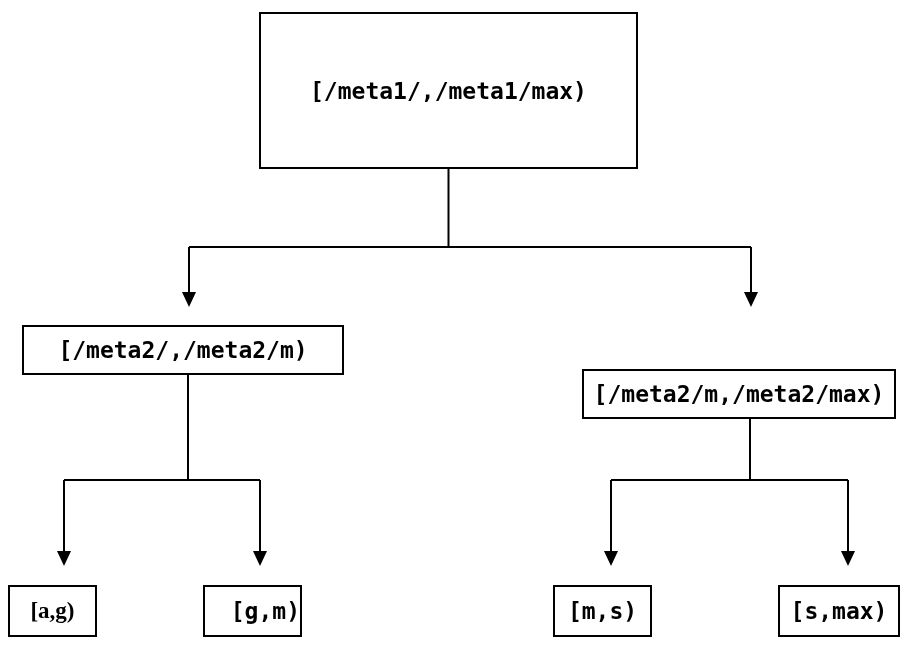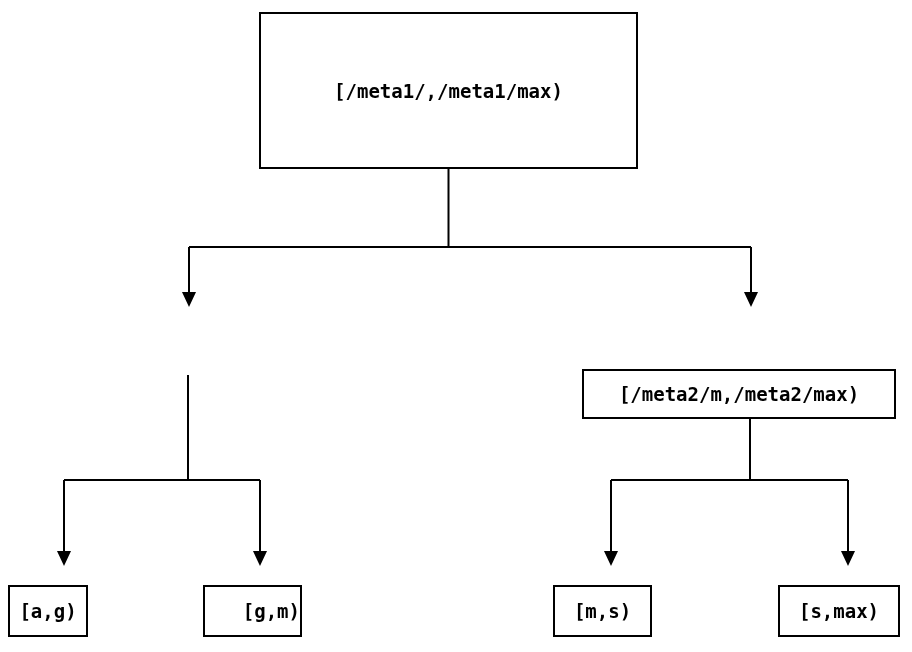--- a/index.html
+++ b/index.html
@@ -23,29 +23,29 @@
     height: 652px;
   }
   .node {
     position: absolute;
     box-sizing: border-box;
     border: 2px solid #000000;
     background: #ffffff;
     display: flex;
     align-items: center;
     justify-content: center;
-    font-size: 19px;
+    font-size: 23px;
     font-weight: bold;
     color: #000000;
     white-space: nowrap;
   }
   .node-root      { left: 259px; top: 12px;  width: 379px; height: 157px; }
   .node-mid-left  { left: 22px;  top: 325px; width: 322px; height: 50px; }
   .node-mid-right { left: 582px; top: 325px; width: 314px; height: 50px; margin-top: 44px; }
-  .node-leaf-0    { left: 8px;   top: 585px; width: 80px; height: 52px; }
+  .node-leaf-0    { left: 8px;   top: 585px; width: 89px; height: 52px; font-family: Liberation Serif, serif; }
   .node-leaf-1    { left: 203px; top: 585px; width: 99px;  height: 52px; justify-content: flex-end; }
   .node-leaf-2    { left: 553px; top: 585px; width: 99px;  height: 52px; }
   .node-leaf-3    { left: 778px; top: 585px; width: 122px; height: 52px; }
 </style>
 </head>
 <body>
 
 <div class="canvas">
 
   <svg class="connectors" viewBox="0 0 912 652" aria-hidden="true">
@@ -61,20 +61,23 @@
       <polygon points="253,551 267,551 260,566"></polygon>
       <polygon points="604,551 618,551 611,566"></polygon>
       <polygon points="841,551 855,551 848,566"></polygon>
     </g>
   </svg>
 
   <div class="node node-root">
     <span>[/meta1/,/meta1/max)</span>
   </div>
 
+  <div class="node node-mid-left">
+    <span>[/meta2/,/meta2/m)</span>
+  </div>
 
   <div class="node node-mid-right">
     <span>[/meta2/m,/meta2/max)</span>
   </div>
 
   <div class="node node-leaf-0">
     <span>[a,g)</span>
   </div>
 
   <div class="node node-leaf-1">

